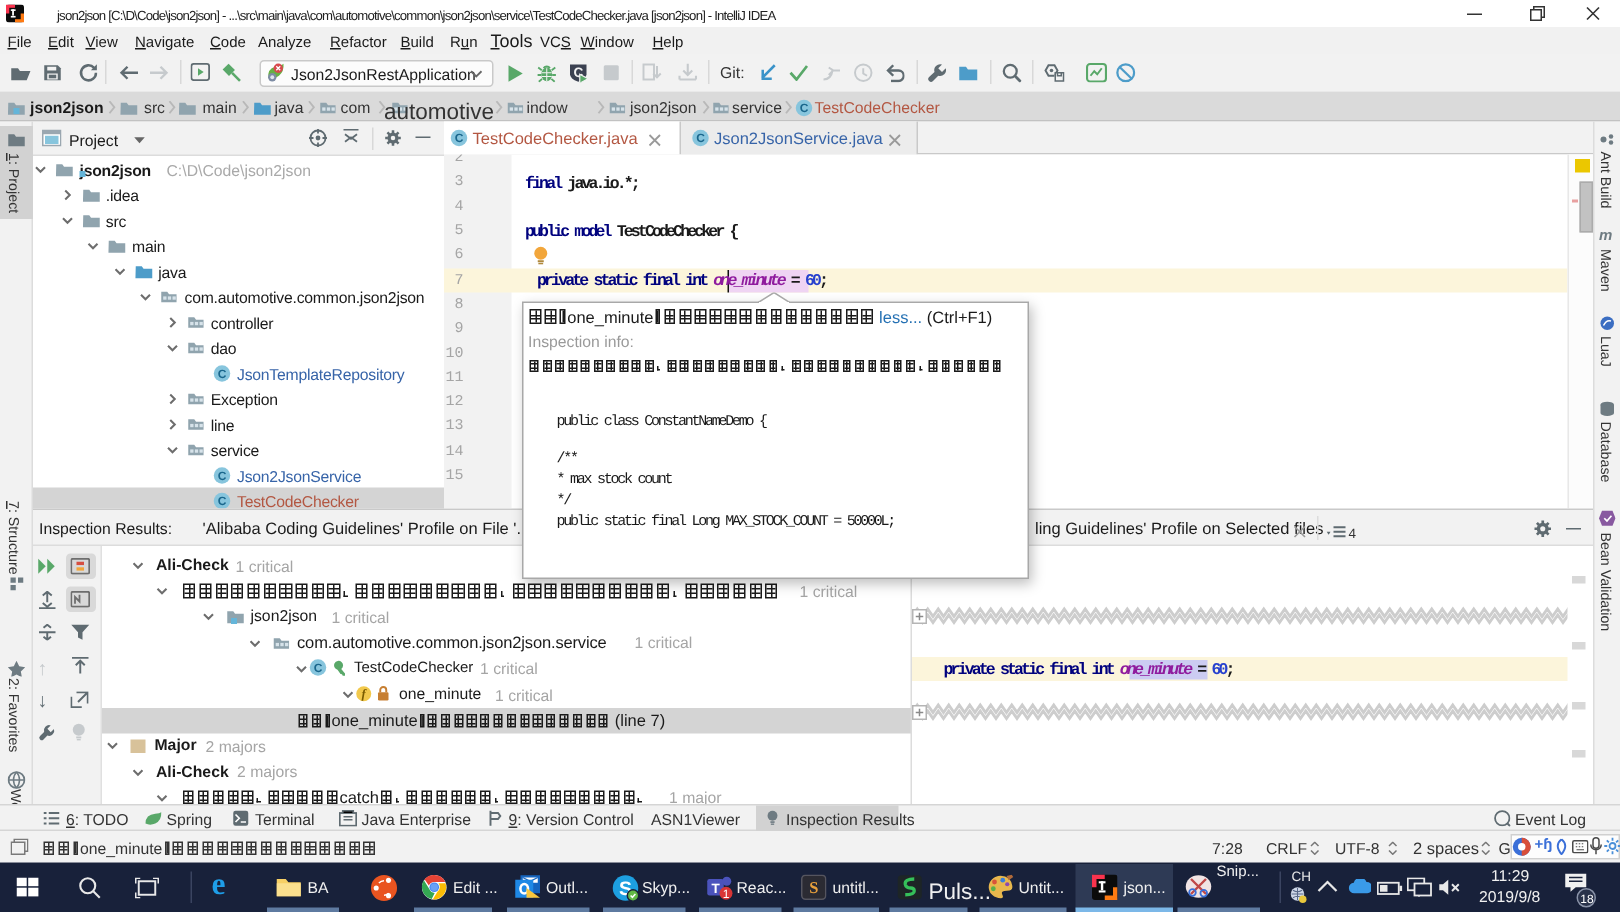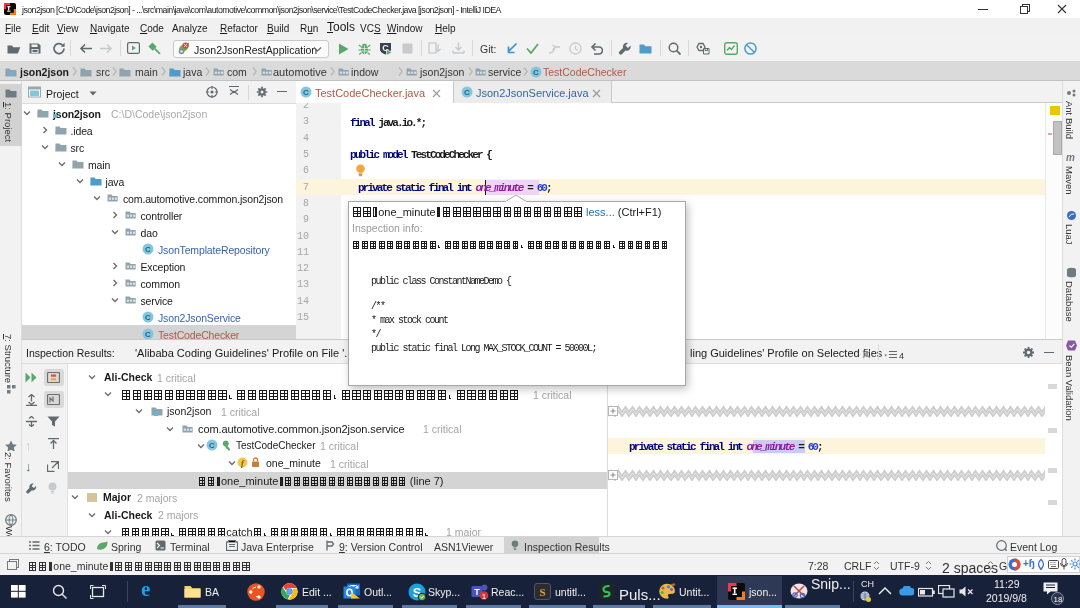--- a/index.html
+++ b/index.html
@@ -16,21 +16,21 @@
 <div class="ab" style="left:0;top:0;width:1080px;height:18px;background:#fff"></div>
 <svg class="ab" style="left:4px;top:3px" width="12" height="12" viewBox="0 0 12 12">
     <rect x="0" y="0" width="12" height="12" rx="2" fill="#0b0b0b"></rect>
     <path d="M0 0 h6 v6 h-6 z" fill="#f9334e"></path>
     <path d="M6 6 h6 v6 h-6 z" fill="#fe7a12"></path>
     <rect x="2.2" y="2.2" width="7.6" height="7.6" fill="#0b0b0b"></rect>
     <rect x="3.2" y="3.2" width="3.2" height="1.1" fill="#fff"></rect>
     <rect x="4.1" y="3.2" width="1.2" height="4.2" fill="#fff"></rect>
     <rect x="3.2" y="7.6" width="3.2" height="1.1" fill="#fff"></rect>
   </svg>
-<div class="ab r" style="left:22px;top:5px;font-size:8.8px;letter-spacing:-0.55px;color:#222">json2json [C:\D\Code\json2json] - ...\src\main\java\com\automotive\common\json2json\service\TestCodeChecker.java [json2json] - IntelliJ IDEA</div>
+<div class="ab r" style="left:38px;top:5px;font-size:8.8px;letter-spacing:-0.55px;color:#222">json2json [C:\D\Code\json2json] - ...\src\main\java\com\automotive\common\json2json\service\TestCodeChecker.java [json2json] - IntelliJ IDEA</div>
 <div class="ab" style="left:978px;top:9px;width:10px;height:1.2px;background:#333"></div>
 <svg class="ab" style="left:1019px;top:3px" width="12" height="12" viewBox="0 0 12 12">
     <rect x="3.5" y="1.5" width="7" height="7" fill="none" stroke="#333" stroke-width="1"></rect>
     <rect x="1.5" y="3.5" width="7" height="7" fill="#fff" stroke="#333" stroke-width="1"></rect>
   </svg>
 <svg class="ab" style="left:1057px;top:4px" width="10" height="10" viewBox="0 0 10 10">
     <path d="M1 1 L9 9 M9 1 L1 9" stroke="#333" stroke-width="1.1"></path>
   </svg>
 <div class="ab" style="left:0;top:18px;width:1080px;height:18px;background:#f1f1f1"></div>
 <div class="ab r" style="left:5px;top:22.5px;font-size:10px;color:#1a1a1a"><u>F</u>ile</div>
@@ -200,21 +200,21 @@
 <div class="ab r" style="left:227px;top:66px;font-size:10.5px;color:#333">com</div>
 <svg class="ab" style="left:252px;top:66.5px" width="6" height="9" viewBox="0 0 6 9">
     <path d="M1 0.5 l3.2 4 L1 8.5" fill="none" stroke="#b8b8b8" stroke-width="1.3"></path>
   </svg>
 <svg class="ab" style="left:261px;top:66.5px" width="12" height="10" viewBox="0 0 12 10">
     <path d="M0.5 1.5 h4 l1.2 1.6 h5 v5.4 h-10.2 z" fill="#90a4ae"></path>
     <rect x="1.8" y="4.6" width="2.2" height="2.2" fill="#d7e3ea"></rect>
     <rect x="4.9" y="4.6" width="2.2" height="2.2" fill="#d7e3ea"></rect>
     <rect x="8" y="4.6" width="2.2" height="2.2" fill="#d7e3ea"></rect>
   </svg>
-<div class="ab r" style="left:273px;top:66px;font-size:11px;color:#333">automotive</div>
+<div class="ab r" style="left:256px;top:66px;font-size:15px;color:#333">automotive</div>
 <svg class="ab" style="left:330px;top:66.5px" width="6" height="9" viewBox="0 0 6 9">
     <path d="M1 0.5 l3.2 4 L1 8.5" fill="none" stroke="#b8b8b8" stroke-width="1.3"></path>
   </svg>
 <svg class="ab" style="left:338px;top:66.5px" width="12" height="10" viewBox="0 0 12 10">
     <path d="M0.5 1.5 h4 l1.2 1.6 h5 v5.4 h-10.2 z" fill="#90a4ae"></path>
     <rect x="1.8" y="4.6" width="2.2" height="2.2" fill="#d7e3ea"></rect>
     <rect x="4.9" y="4.6" width="2.2" height="2.2" fill="#d7e3ea"></rect>
     <rect x="8" y="4.6" width="2.2" height="2.2" fill="#d7e3ea"></rect>
   </svg>
 <div class="ab r" style="left:351px;top:66px;font-size:10.5px;color:#333">indow</div>
@@ -380,21 +380,21 @@
 <div class="ab r" style="left:140.5px;top:260.5px;font-size:10.5px;letter-spacing:-0.15px;font-weight:normal;color:#1a1a1a">Exception</div>
 <svg class="ab" style="left:110.5px;top:278.5px" width="8" height="8" viewBox="0 0 8 8">
     <path d="M2.5 1 l3 3 l-3 3" fill="none" stroke="#6e6e6e" stroke-width="1.4"></path>
   </svg>
 <svg class="ab" style="left:124.5px;top:278.0px" width="12" height="10" viewBox="0 0 12 10">
     <path d="M0.5 1.5 h4 l1.2 1.6 h5 v5.4 h-10.2 z" fill="#90a4ae"></path>
     <rect x="1.8" y="4.6" width="2.2" height="2.2" fill="#d7e3ea"></rect>
     <rect x="4.9" y="4.6" width="2.2" height="2.2" fill="#d7e3ea"></rect>
     <rect x="8" y="4.6" width="2.2" height="2.2" fill="#d7e3ea"></rect>
   </svg>
-<div class="ab r" style="left:140.5px;top:277.5px;font-size:10.5px;letter-spacing:-0.15px;font-weight:normal;color:#1a1a1a">common</div>
+<div class="ab r" style="left:140.5px;top:277.5px;font-size:10.5px;letter-spacing:-0.15px;font-weight:normal;color:#1a1a1a">line</div>
 <svg class="ab" style="left:110.5px;top:295.5px" width="8" height="8" viewBox="0 0 8 8">
     <path d="M1 2.5 l3 3 l3 -3" fill="none" stroke="#6e6e6e" stroke-width="1.4"></path>
   </svg>
 <svg class="ab" style="left:124.5px;top:295.0px" width="12" height="10" viewBox="0 0 12 10">
     <path d="M0.5 1.5 h4 l1.2 1.6 h5 v5.4 h-10.2 z" fill="#90a4ae"></path>
     <rect x="1.8" y="4.6" width="2.2" height="2.2" fill="#d7e3ea"></rect>
     <rect x="4.9" y="4.6" width="2.2" height="2.2" fill="#d7e3ea"></rect>
     <rect x="8" y="4.6" width="2.2" height="2.2" fill="#d7e3ea"></rect>
   </svg>
 <div class="ab r" style="left:140.5px;top:294.5px;font-size:10.5px;letter-spacing:-0.15px;font-weight:normal;color:#1a1a1a">service</div>
@@ -697,25 +697,25 @@
 <svg class="ab" style="left:7px;top:559px" width="12" height="11" viewBox="0 0 12 11">
     <rect x="2.5" y="0.5" width="9" height="8" fill="none" stroke="#7a7a7a" stroke-width="1"></rect>
     <rect x="0.5" y="2.5" width="9" height="8" fill="#f2f2f2" stroke="#7a7a7a" stroke-width="1"></rect>
   </svg>
 <div class="ab r" style="left:28px;top:560px;font-size:10.5px;color:#333"><i class="zb" style="width:7.2px;height:9.2px;margin:0 1.3px"></i><i class="zb" style="width:7.2px;height:9.2px;margin:0 1.3px"></i><i class="zb zk" style="width:3.2px;height:9.2px;margin:0 1.3px"></i>one_minute<i class="zb zk" style="width:3.2px;height:9.2px;margin:0 1.3px"></i><i class="zb" style="width:7.2px;height:9.2px;margin:0 1.3px"></i><i class="zb" style="width:7.2px;height:9.2px;margin:0 1.3px"></i><i class="zb" style="width:7.2px;height:9.2px;margin:0 1.3px"></i><i class="zb" style="width:7.2px;height:9.2px;margin:0 1.3px"></i><i class="zb" style="width:7.2px;height:9.2px;margin:0 1.3px"></i><i class="zb" style="width:7.2px;height:9.2px;margin:0 1.3px"></i><i class="zb" style="width:7.2px;height:9.2px;margin:0 1.3px"></i><i class="zb" style="width:7.2px;height:9.2px;margin:0 1.3px"></i><i class="zb" style="width:7.2px;height:9.2px;margin:0 1.3px"></i><i class="zb" style="width:7.2px;height:9.2px;margin:0 1.3px"></i><i class="zb" style="width:7.2px;height:9.2px;margin:0 1.3px"></i><i class="zb" style="width:7.2px;height:9.2px;margin:0 1.3px"></i><i class="zb" style="width:7.2px;height:9.2px;margin:0 1.3px"></i><i class="zb" style="width:7.2px;height:9.2px;margin:0 1.3px"></i></div>
 <div class="ab r" style="left:808px;top:560px;font-size:10.5px;color:#333">7:28</div>
 <div class="ab r" style="left:844px;top:560px;font-size:10.5px;color:#333">CRLF</div>
 <svg class="ab" style="left:873px;top:561px" width="7" height="9" viewBox="0 0 7 9">
     <path d="M1 3 l2.5 -2.5 L6 3 M1 6 l2.5 2.5 L6 6" fill="none" stroke="#777" stroke-width="1"></path>
   </svg>
-<div class="ab r" style="left:890px;top:560px;font-size:10.5px;color:#333">UTF-9</div>
+<div class="ab r" style="left:890px;top:560px;font-size:10.5px;color:#333">UTF-8</div>
 <svg class="ab" style="left:925px;top:561px" width="7" height="9" viewBox="0 0 7 9">
     <path d="M1 3 l2.5 -2.5 L6 3 M1 6 l2.5 2.5 L6 6" fill="none" stroke="#777" stroke-width="1"></path>
   </svg>
-<div class="ab r" style="left:942px;top:560px;font-size:14px;color:#333">2 spaces</div>
+<div class="ab r" style="left:942px;top:560px;font-size:11px;color:#333">2 spaces</div>
 <svg class="ab" style="left:987px;top:561px" width="7" height="9" viewBox="0 0 7 9">
     <path d="M1 3 l2.5 -2.5 L6 3 M1 6 l2.5 2.5 L6 6" fill="none" stroke="#777" stroke-width="1"></path>
   </svg>
 <div class="ab r" style="left:999px;top:560px;font-size:10.5px;color:#333">G</div>
 <div class="ab" style="left:1007px;top:556px;width:73px;height:17px;background:#fdfdfd;border:1px solid #d0d0d0"></div>
 <svg class="ab" style="left:1008px;top:558px" width="13" height="13" viewBox="0 0 13 13">
     <circle cx="6.5" cy="6.5" r="6" fill="#3a6fd8"></circle>
     <path d="M6.5 0.5 a6 6 0 0 1 0 12 z" fill="#d84f3a"></path>
     <circle cx="6.5" cy="6.5" r="2.5" fill="#fff"></circle>
   </svg>
@@ -827,21 +827,21 @@
     <rect x="5.9" y="4.5" width="1.6" height="6" fill="#fff"></rect>
     <rect x="4.5" y="10.6" width="4.5" height="1.4" fill="#fff"></rect>
   </svg>
 <div class="ab r" style="left:749px;top:586px;font-size:10.5px;color:#f0f0f0">json...</div>
 <svg class="ab" style="left:790px;top:583px" width="18" height="17" viewBox="0 0 18 17">
     <ellipse cx="9" cy="8" rx="8.5" ry="7.5" fill="#f0e4e4"></ellipse>
     <path d="M4 3 L14 13 M14 3 L4 13" stroke="#c04848" stroke-width="1.6"></path>
     <circle cx="5" cy="12" r="2.2" fill="none" stroke="#3a6fd8" stroke-width="1.2"></circle>
     <circle cx="12.5" cy="12.5" r="2.2" fill="none" stroke="#3a6fd8" stroke-width="1.2"></circle>
   </svg>
-<div class="ab r" style="left:811px;top:576px;font-size:14px;color:#f0f0f0">Snip...</div>
+<div class="ab r" style="left:811px;top:576px;font-size:10px;color:#f0f0f0">Snip...</div>
 <div class="ab" style="left:178px;top:605px;width:48px;height:2.5px;background:#5e7aa0"></div>
 <div class="ab" style="left:276px;top:605px;width:52px;height:2.5px;background:#5e7aa0"></div>
 <div class="ab" style="left:338px;top:605px;width:55px;height:2.5px;background:#5e7aa0"></div>
 <div class="ab" style="left:402px;top:605px;width:55px;height:2.5px;background:#5e7aa0"></div>
 <div class="ab" style="left:466px;top:605px;width:55px;height:2.5px;background:#5e7aa0"></div>
 <div class="ab" style="left:529px;top:605px;width:57px;height:2.5px;background:#5e7aa0"></div>
 <div class="ab" style="left:593px;top:605px;width:52px;height:2.5px;background:#5e7aa0"></div>
 <div class="ab" style="left:653px;top:605px;width:58px;height:2.5px;background:#5e7aa0"></div>
 <div class="ab" style="left:717px;top:605px;width:65px;height:2.5px;background:#7cb8e8"></div>
 <div class="ab" style="left:785px;top:605px;width:55px;height:2.5px;background:#5e7aa0"></div>

